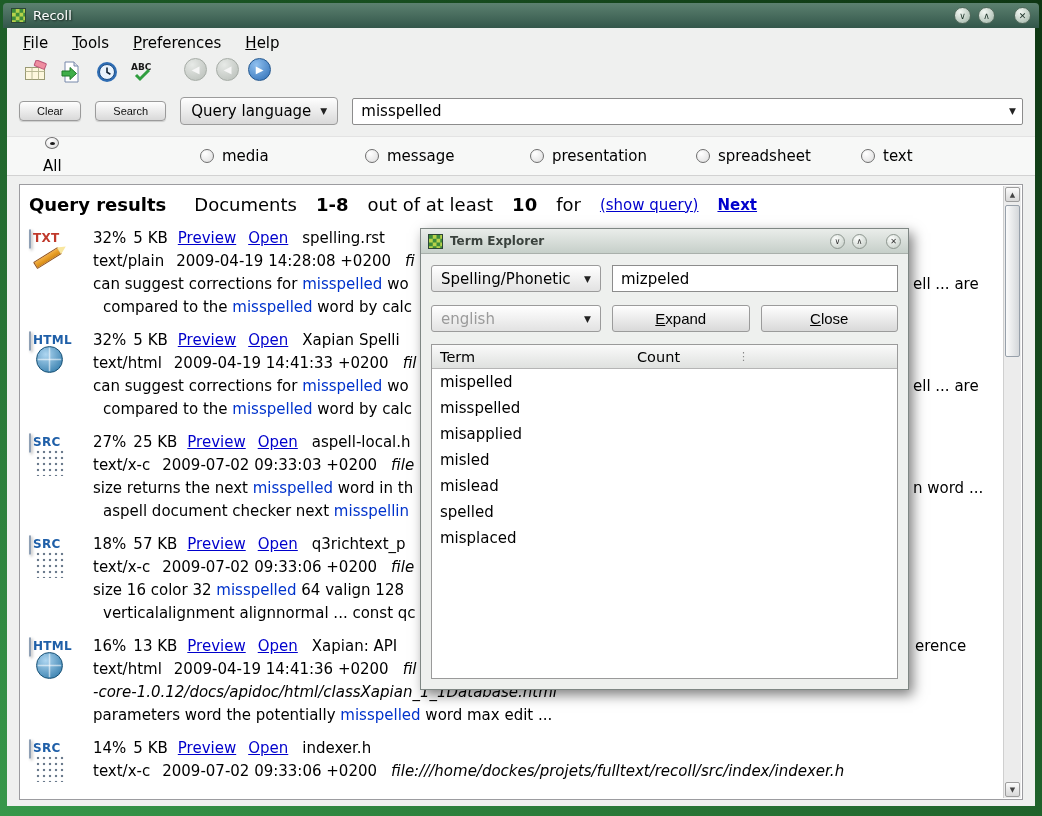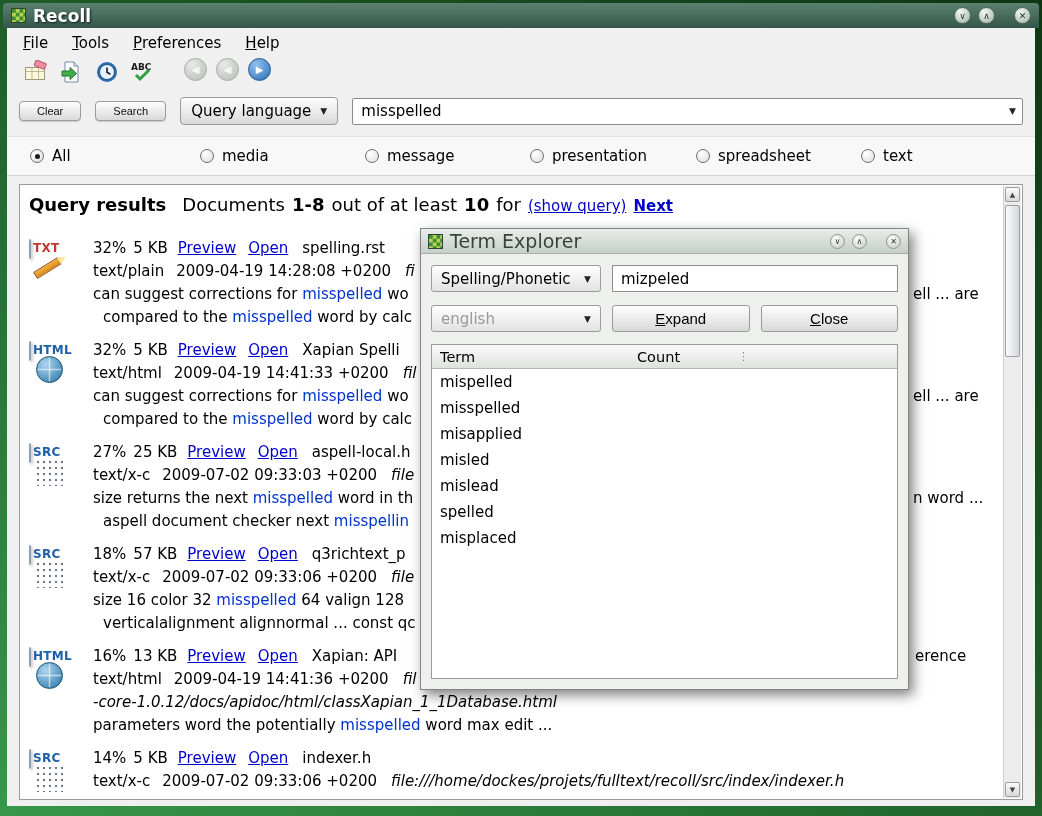--- a/index.html
+++ b/index.html
@@ -10,21 +10,21 @@
   body{font-family:"DejaVu Sans","Liberation Sans",sans-serif;font-size:15px;color:#000}
 
   #canvas{position:relative;width:1042px;height:816px;overflow:hidden;
     background:linear-gradient(215deg,var(--frame-dark) 0%,#1c5a26 45%,var(--frame-light) 100%)}
 
   
   #titlebar{position:absolute;left:3px;top:3px;right:3px;height:25px;border-radius:4px 4px 0 0;
     background:linear-gradient(#5c8170,#33564a);display:flex;align-items:center;gap:7px;padding:0 8px}
   .app-icon{width:15px;height:15px;border:1px solid #2c4636;flex:none;
     background:repeating-conic-gradient(#b7d24b 0% 25%, #3e8c3a 0% 50%) 0 0/7.5px 7.5px}
-  #title-text{color:#fff;font-weight:bold;font-size:17px;flex:1;text-shadow:1px 1px 2px rgba(0,0,0,.7)}
+  #title-text{color:#fff;font-weight:normal;font-size:13px;flex:1;text-shadow:1px 1px 2px rgba(0,0,0,.7)}
   .winbtn{width:17px;height:17px;border-radius:50%;display:grid;place-items:center;font-size:9px;color:#1c3328;
     background:radial-gradient(circle at 35% 28%,#f2f7f2,#9fb3a6);border:1px solid #51695c;flex:none}
   .winbtn.gap{margin-left:12px}
 
   
   #winbody{position:absolute;left:7px;top:28px;right:7px;bottom:10px;background:#eff0ef}
 
   #menubar{height:30px;display:flex;align-items:center;gap:24px;padding:0 16px;font-size:15px}
   .menu-item{cursor:default}
   .menu-item u{text-decoration:underline}
@@ -49,21 +49,21 @@
   #filter-row{position:relative;height:40px;margin-top:6px;background:#f7f8f7;
     border-top:1px solid #e3e3e3;border-bottom:1px solid #d2d2d2}
   .filter-item{position:absolute;top:0;height:100%;display:flex;align-items:center;gap:8px;font-size:15px}
   .radio{width:14px;height:14px;border-radius:50%;border:1px solid #6f6f6f;position:relative;
     background:radial-gradient(circle at 35% 30%,#fff,#dcdcdc)}
   .radio.sel::after{content:"";position:absolute;inset:3.5px;border-radius:50%;background:#1a1a1a}
 
   
   #results-panel{position:absolute;left:12px;right:12px;top:156px;bottom:6px;background:#fff;border:1px solid #9c9ca0}
   #results-content{position:absolute;inset:1px 19px 1px 1px;overflow:hidden;padding:8px 0 0 8px}
-  #results-header{display:flex;align-items:flex-end;gap:7px;margin-bottom:22px;white-space:nowrap}
+  #results-header{display:flex;align-items:center;gap:19px;margin-bottom:12px;white-space:nowrap}
   #qr-title{font-size:18px;font-weight:bold;margin-right:9px}
   .rh{font-size:18px}
   .rh.b{font-weight:bold}
   a.link{color:var(--link);text-decoration:underline;cursor:pointer;font-size:15px}
   a.link.b{font-weight:bold}
 
   .result{display:flex;margin-bottom:10px}
   .ficon-wrap{width:64px;flex:none;padding-top:3px}
   .rlines{position:relative;width:908px;font-size:15px;line-height:23px}
   .rline{position:relative;white-space:nowrap;height:23px}
@@ -104,21 +104,21 @@
   #sb-up{top:1px}
   #sb-down{bottom:1px}
   #sb-thumb{position:absolute;left:1px;top:19px;width:15px;height:152px;border:1px solid #97a0aa;border-radius:2px;
     background:linear-gradient(90deg,#fbfbfb,#d4d7da)}
 
   
   #term-explorer{position:absolute;left:420px;top:228px;width:489px;height:462px;z-index:10;
     background:#eef0ee;border:1px solid #7f8784;box-shadow:4px 5px 12px rgba(0,0,0,.5)}
   #te-titlebar{height:25px;background:linear-gradient(#eaedea,#c6cfc9);border-bottom:1px solid #a9b0ab;
     display:flex;align-items:center;gap:7px;padding:0 7px}
-  #te-title{flex:1;font-size:19px;font-weight:normal;color:#3a423d}
+  #te-title{flex:1;font-size:12px;font-weight:bold;color:#3a423d}
   .winbtn.lite{width:15px;height:15px;font-size:8px;color:#333;border:1px solid #8d968f;
     background:radial-gradient(circle at 35% 28%,#fbfdfb,#c2cbc4)}
   #te-body{position:absolute;inset:25px 0 0 0;padding:11px 10px 10px}
   .te-row{display:flex;gap:11px;margin-bottom:13px}
   .te-combo{width:170px;height:27px;padding:0 9px;display:flex;align-items:center;gap:8px;font-size:15px;flex:none;
     border:1px solid #9b9b9b;border-radius:3px;background:linear-gradient(#fff,#e2e2e2)}
   .te-combo .cval{flex:1;white-space:nowrap;overflow:hidden}
   .te-combo.disabled{color:#9a9a9a}
   .te-input{flex:1;height:27px;border:1px solid #8c8c8c;background:#fff;padding:0 8px;
     font:15px "DejaVu Sans","Liberation Sans",sans-serif;outline:none}
@@ -198,21 +198,21 @@
         <span>Query language</span>
         <span class="arr">▼</span>
       </span>
       <span id="query-wrap">
         <input id="query-input" type="text" value="misspelled" style="">
         <span class="arr">▼</span>
       </span>
     </div>
 
     <div id="filter-row">
-        <span class="filter-item" style="left: 23px;">
+        <span class="filter-item" style="left: 36px; flex-direction: column;">
           <span class="radio sel"></span>
           <span>All</span>
         </span>
         <span class="filter-item" style="left: 193px;">
           <span class="radio"></span>
           <span>media</span>
         </span>
         <span class="filter-item" style="left: 358px;">
           <span class="radio"></span>
           <span>message</span>

